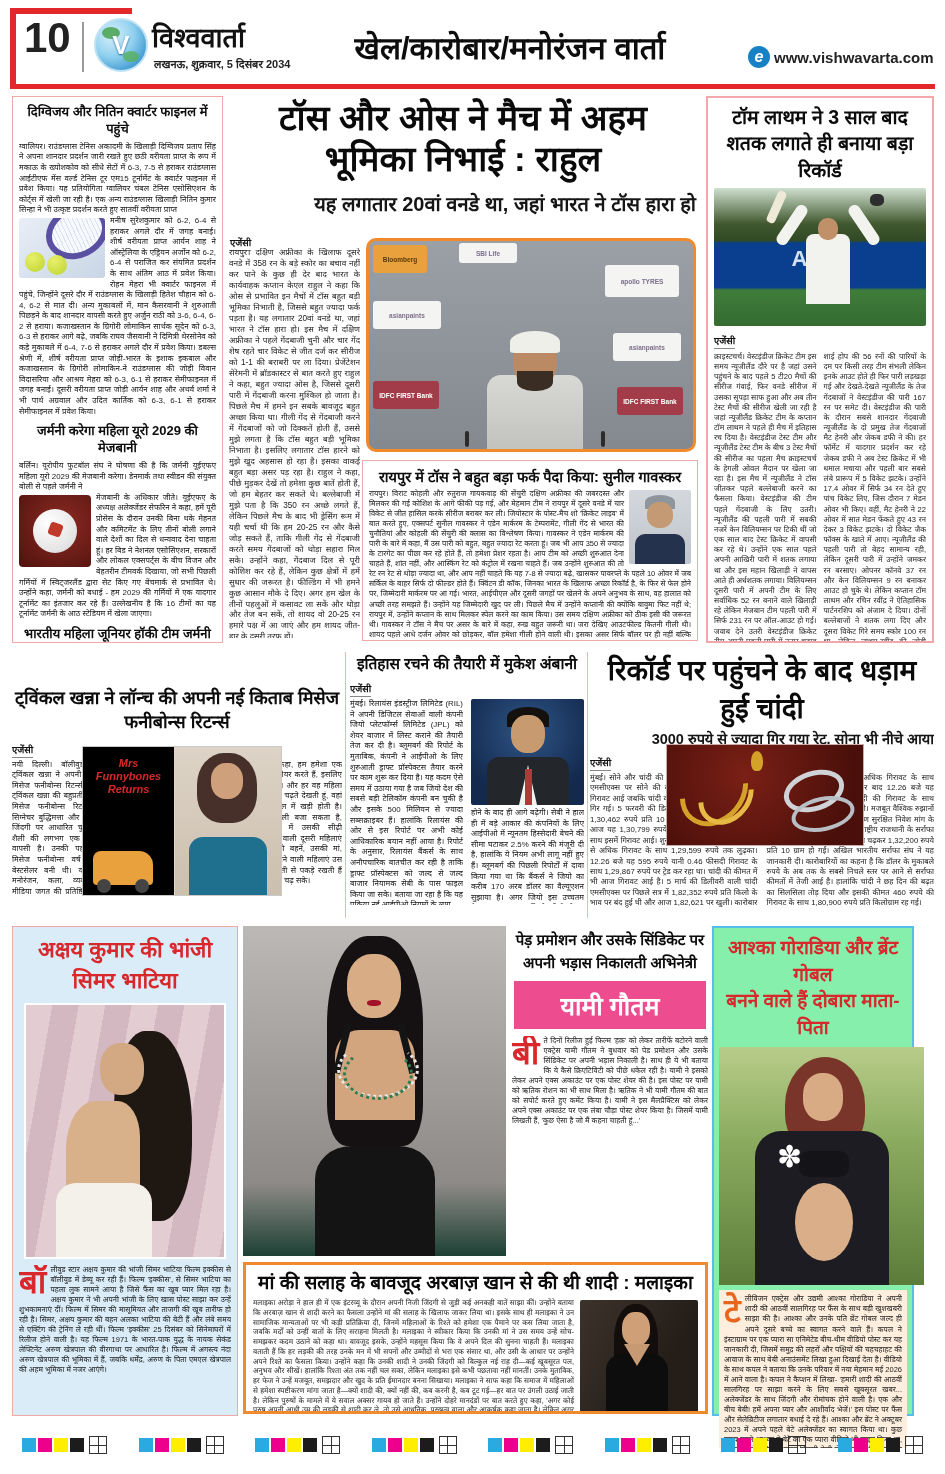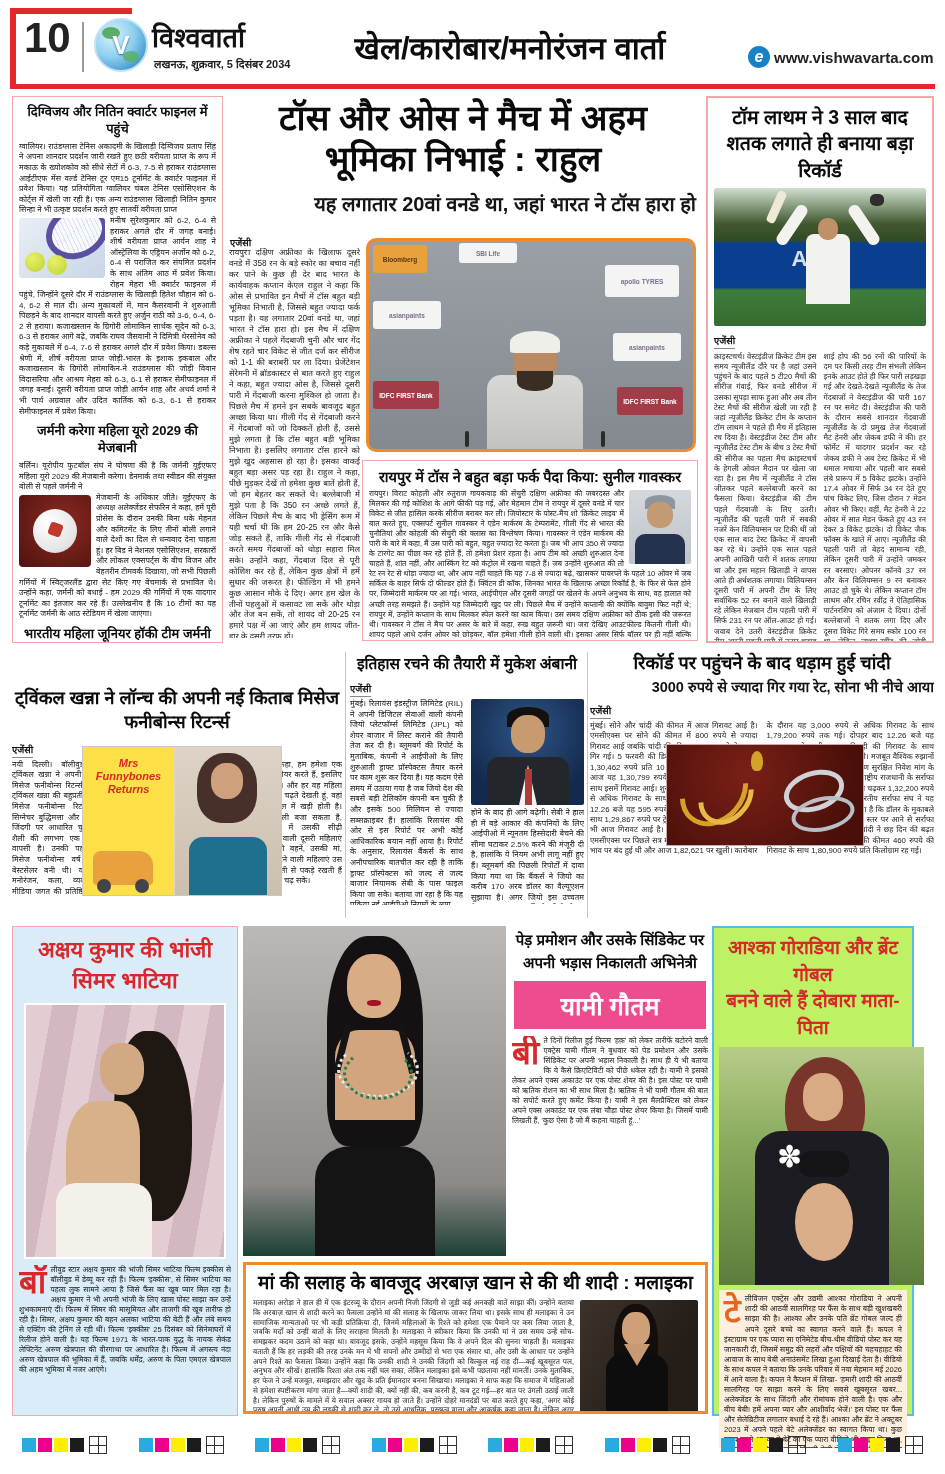--- a/index.html
+++ b/index.html
@@ -78,42 +78,42 @@
   .lat-a2{left:144px;top:14px;transform:rotate(-34deg);}
   .lat-head{position:absolute;left:104px;top:30px;width:20px;height:22px;border-radius:45%;background:#c09068;}
   .lat-bat{position:absolute;left:58px;top:2px;width:9px;height:34px;background:#efe9d8;border-radius:4px;transform:rotate(24deg);}
   .lat-glove{position:absolute;left:156px;top:6px;width:14px;height:12px;border-radius:40%;background:#2e2e2e;}
   .lat-cols{column-count:2;column-gap:7px;margin-top:3px;height:372px;overflow:hidden;}
   
   .twk{left:12px;top:650px;width:330px;height:270px;border:none;}
   .twk-hl{font-size:18px;font-weight:bold;text-align:center;line-height:1.35;margin:0 0 4px;color:#0b0b0b;}
   .twk-cols{position:relative;column-count:3;column-gap:7px;height:196px;overflow:hidden;margin-top:2px;}
   .twk-ph{position:absolute;left:70px;top:60px;width:198px;height:148px;background:#fff;border:1px solid #c9c9c9;z-index:3;display:flex;}
-  .twk-book{width:46%;background:#fde047;position:relative;border-right:1px solid #e2d6c2;}
+  .twk-book{width:46%;background:#000000;position:relative;border-right:1px solid #e2d6c2;}
   .twk-book-t{position:absolute;left:4px;top:10px;right:4px;color:#d8282c;font-size:11px;font-weight:bold;font-style:italic;line-height:1.2;text-align:center;}
   .twk-scooter{position:absolute;left:10px;bottom:10px;width:60px;height:34px;background:#e8a13c;border-radius:8px 14px 4px 4px;}
   .twk-scooter::after{content:"";position:absolute;left:4px;bottom:-8px;width:14px;height:14px;border-radius:50%;background:#444;}
   .twk-scooter::before{content:"";position:absolute;right:4px;bottom:-8px;width:14px;height:14px;border-radius:50%;background:#444;}
   .twk-woman{flex:1;position:relative;background:linear-gradient(#ddd3c6,#cbbfae);}
   .twk-hair{position:absolute;left:22px;top:6px;width:60px;height:70px;border-radius:45% 45% 40% 40%;background:#47302a;}
   .twk-face{position:absolute;left:36px;top:16px;width:32px;height:36px;border-radius:45%;background:#cfa07c;}
   .twk-top{position:absolute;left:14px;bottom:0;width:78px;height:58px;border-radius:14px 14px 0 0;background:#1f6f8f;}
   .amb{left:350px;top:650px;width:234px;height:270px;border:none;}
   .amb-hl{font-size:15.5px;font-weight:bold;text-align:center;white-space:nowrap;margin:2px 0 4px;color:#0b0b0b;}
   .amb-flex{display:flex;gap:8px;margin-top:2px;}
   .amb-col{width:113px;height:206px;overflow:hidden;}
   .amb-ph{width:113px;height:106px;position:relative;overflow:hidden;border-radius:2px;margin-bottom:3px;
         background:radial-gradient(circle at 50% 30%,#2e5587,#13294d 75%);}
   .amb-hair{position:absolute;left:36px;top:8px;width:42px;height:20px;border-radius:50% 50% 0 0;background:#14100d;}
   .amb-face{position:absolute;left:40px;top:16px;width:34px;height:38px;border-radius:45%;background:#c79a70;}
   .amb-suit{position:absolute;left:16px;bottom:0;width:82px;height:48px;border-radius:12px 12px 0 0;background:#23262b;}
   .amb-shirt{position:absolute;left:48px;bottom:0;width:18px;height:40px;background:#f2f2f0;clip-path:polygon(50% 0,100% 100%,0 100%);}
   .amb-tie{position:absolute;left:54px;bottom:0;width:7px;height:36px;background:#b03a3a;}
   .slv{left:590px;top:650px;width:344px;height:272px;border:none;}
-  .slv-hl{font-size:18px;font-weight:bold;text-align:center;margin:0 0 2px;color:#0a0a0a;}
+  .slv-hl{font-size:28px;font-weight:bold;text-align:center;margin:0 0 2px;color:#0a0a0a;}
   .slv-sub{font-size:14.5px;font-weight:bold;text-align:right;margin:0 0 4px;color:#151515;}
   .slv-cols{position:relative;column-count:2;column-gap:9px;height:196px;overflow:hidden;}
   .slv-ph{position:absolute;left:76px;top:94px;width:196px;height:100px;z-index:3;border:1px solid #caa;
         background:radial-gradient(circle at 40% 30%,#7a2016,#4a0f0a 80%);overflow:hidden;}
   .gold{position:absolute;border:5px solid #d4a229;border-top-color:transparent;border-left-color:transparent;border-radius:50%;}
   .g1{left:16px;top:8px;width:52px;height:66px;transform:rotate(40deg);}
   .g2{left:34px;top:20px;width:40px;height:52px;transform:rotate(40deg);border-color:#e6ba45;border-top-color:transparent;border-left-color:transparent;}
   .slv-bangle{position:absolute;right:18px;top:26px;width:52px;height:30px;border:5px solid #cfd3d8;border-radius:50%;transform:rotate(-18deg);}
   .slv-bangle2{position:absolute;right:8px;top:52px;width:56px;height:26px;border:4px solid #b9bec5;border-radius:50%;transform:rotate(-12deg);}
   .slv-ear{position:absolute;left:84px;top:6px;width:12px;height:20px;background:#d4a229;border-radius:50% 50% 40% 40%;}
@@ -143,21 +143,21 @@
   .yam-banner{background:var(--pink-banner,#ed4c8f);color:#fff;font-size:25px;font-weight:bold;text-align:center;padding:7px 0;margin:0 2px 7px;}
   .yam-body{height:198px;overflow:hidden;}
   .mal{position:absolute;left:243px;top:1262px;width:465px;height:152px;border:3px solid var(--accent-orange,#f08a2d);box-sizing:border-box;padding:4px 7px;background:#fff;}
   .mal-hl{font-size:19px;font-weight:bold;text-align:center;margin:0 0 3px;color:#0a0a0a;}
   .mal-ph{float:right;width:118px;height:112px;margin:2px 0 2px 6px;position:relative;overflow:hidden;border-radius:2px;
         background:linear-gradient(120deg,#3c332b,#241d18 70%);}
   .mal-hair{position:absolute;left:34px;top:4px;width:44px;height:78px;border-radius:45% 45% 30% 30%;background:#130e0c;}
   .mal-face{position:absolute;left:42px;top:12px;width:28px;height:34px;border-radius:45%;background:#cfa078;}
   .mal-dress{position:absolute;left:26px;bottom:0;width:62px;height:58px;border-radius:16px 16px 0 0;background:#0d0d0d;}
   .mal-chest{position:absolute;left:44px;top:44px;width:26px;height:22px;background:#c89a74;clip-path:polygon(0 0,100% 0,50% 100%);}
-  .ash{left:712px;top:926px;width:202px;height:490px;border:2px solid #56bcea;background:#bef264;padding:5px;box-sizing:border-box;}
+  .ash{left:712px;top:926px;width:202px;height:490px;border:2px solid #56bcea;background:#86efac;padding:5px;box-sizing:border-box;}
   .ash-hl{font-size:19px;margin:2px 0 6px;}
   .ash-ph{position:relative;width:205px;height:238px;margin:0 auto;overflow:hidden;
         background:linear-gradient(#b8cc8a 0%,#8aab5e 40%,#5c7d3a 100%);}
   .ash-hair{position:absolute;left:66px;top:10px;width:80px;height:96px;border-radius:50% 50% 40% 40%;background:#7a352a;}
   .ash-face{position:absolute;left:84px;top:26px;width:40px;height:48px;border-radius:45%;background:#d8ab85;}
   .ash-coat{position:absolute;left:36px;top:84px;width:134px;height:154px;border-radius:26px 26px 0 0;background:#1d1c22;}
   .ash-belly{position:absolute;left:76px;top:136px;width:58px;height:78px;border-radius:50%;background:#d9ae88;}
   .ash-bra{position:absolute;left:80px;top:104px;width:50px;height:26px;border-radius:10px;background:#141418;}
   .ash-lily{position:absolute;left:58px;top:92px;font-size:30px;color:#fff;}
   .ash-body{margin-top:5px;background:var(--peach-bg,#fdeedd);padding:4px 5px;height:158px;overflow:hidden;box-sizing:border-box;}

